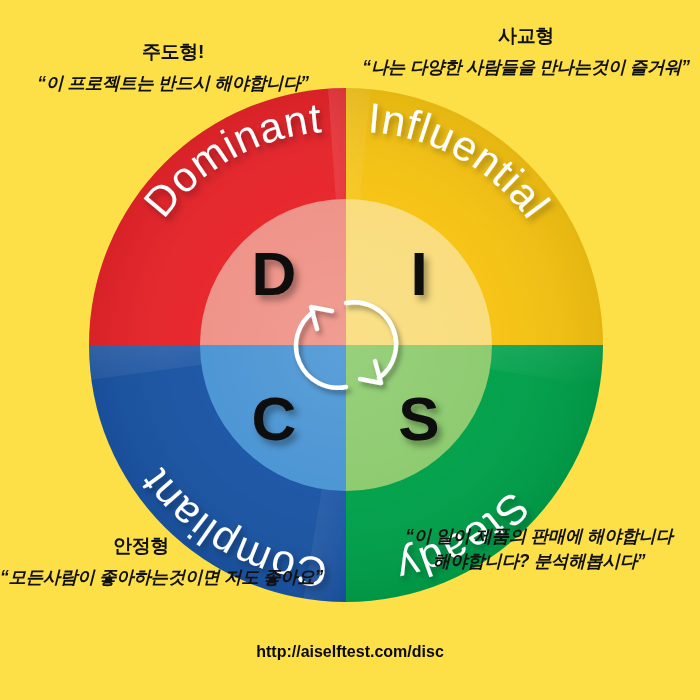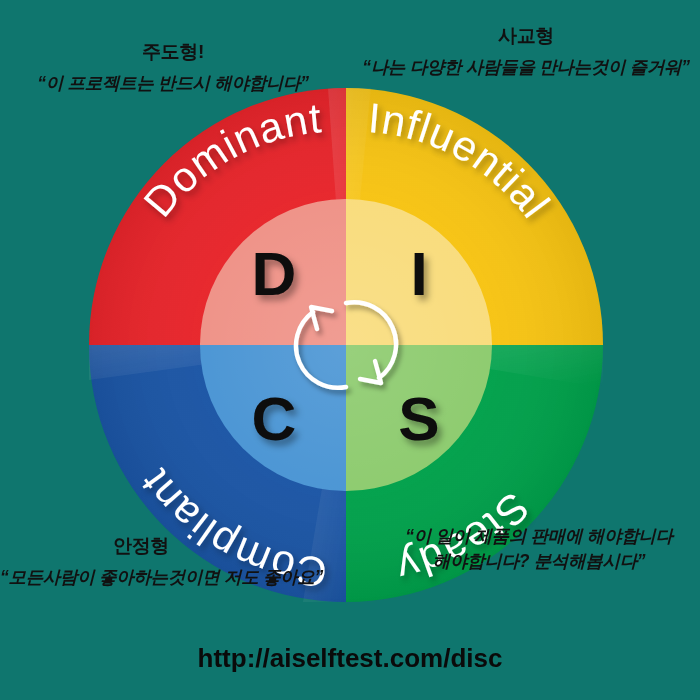--- a/index.html
+++ b/index.html
@@ -8,21 +8,21 @@
     padding: 0;
     background: #ffffff;
   }
   body {
     font-family: "Liberation Sans", "DejaVu Sans", sans-serif;
   }
   #stage {
     position: relative;
     width: 700px;
     height: 700px;
-    background: #0f766e;
+    background: #fde047;
     overflow: hidden;
   }
 
   
   .caption {
     position: absolute;
     text-align: center;
     color: #111111;
     font-weight: bold;
     line-height: 1.45;
@@ -76,21 +76,21 @@
     dominant-baseline: central;
   }
 
   
   #footer-url {
     position: absolute;
     left: 0;
     top: 643px;
     width: 700px;
     text-align: center;
-    font-size: 26px;
+    font-size: 16px;
     font-weight: bold;
     color: #0a0a0a;
     letter-spacing: 0px;
     z-index: 6;
   }
 </style>
 </head>
 <body>
 
 <div id="stage">

